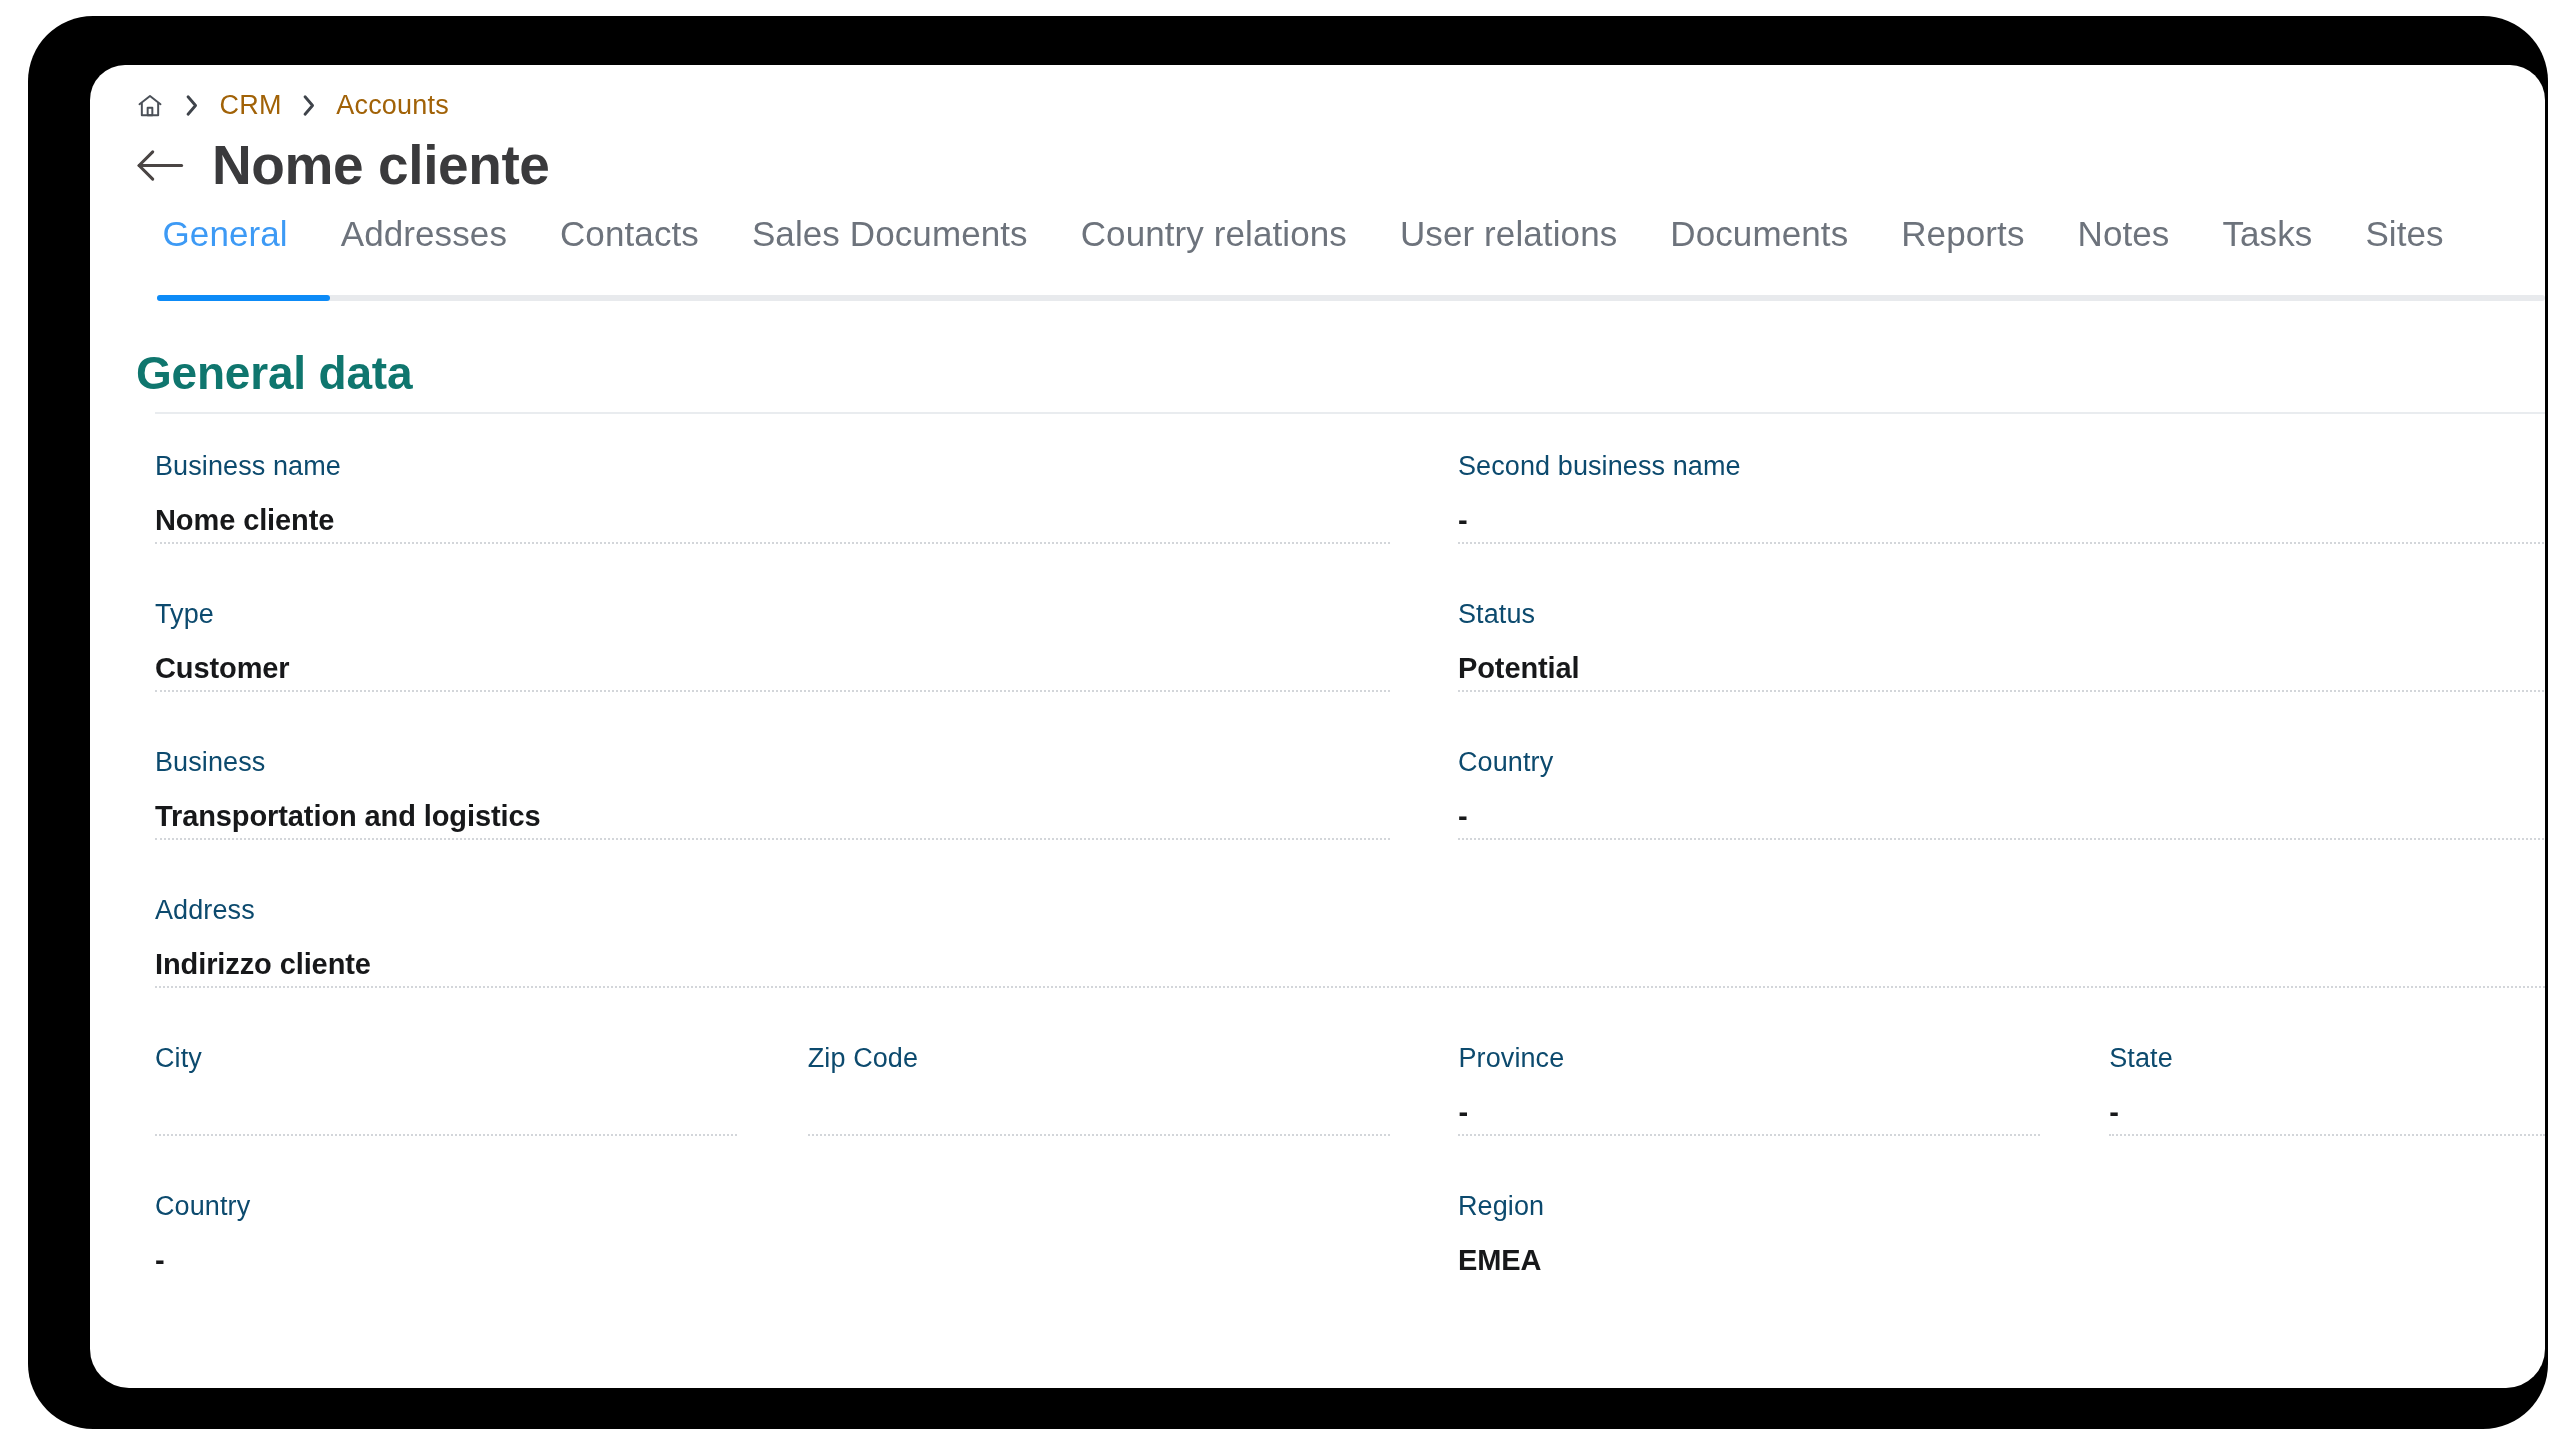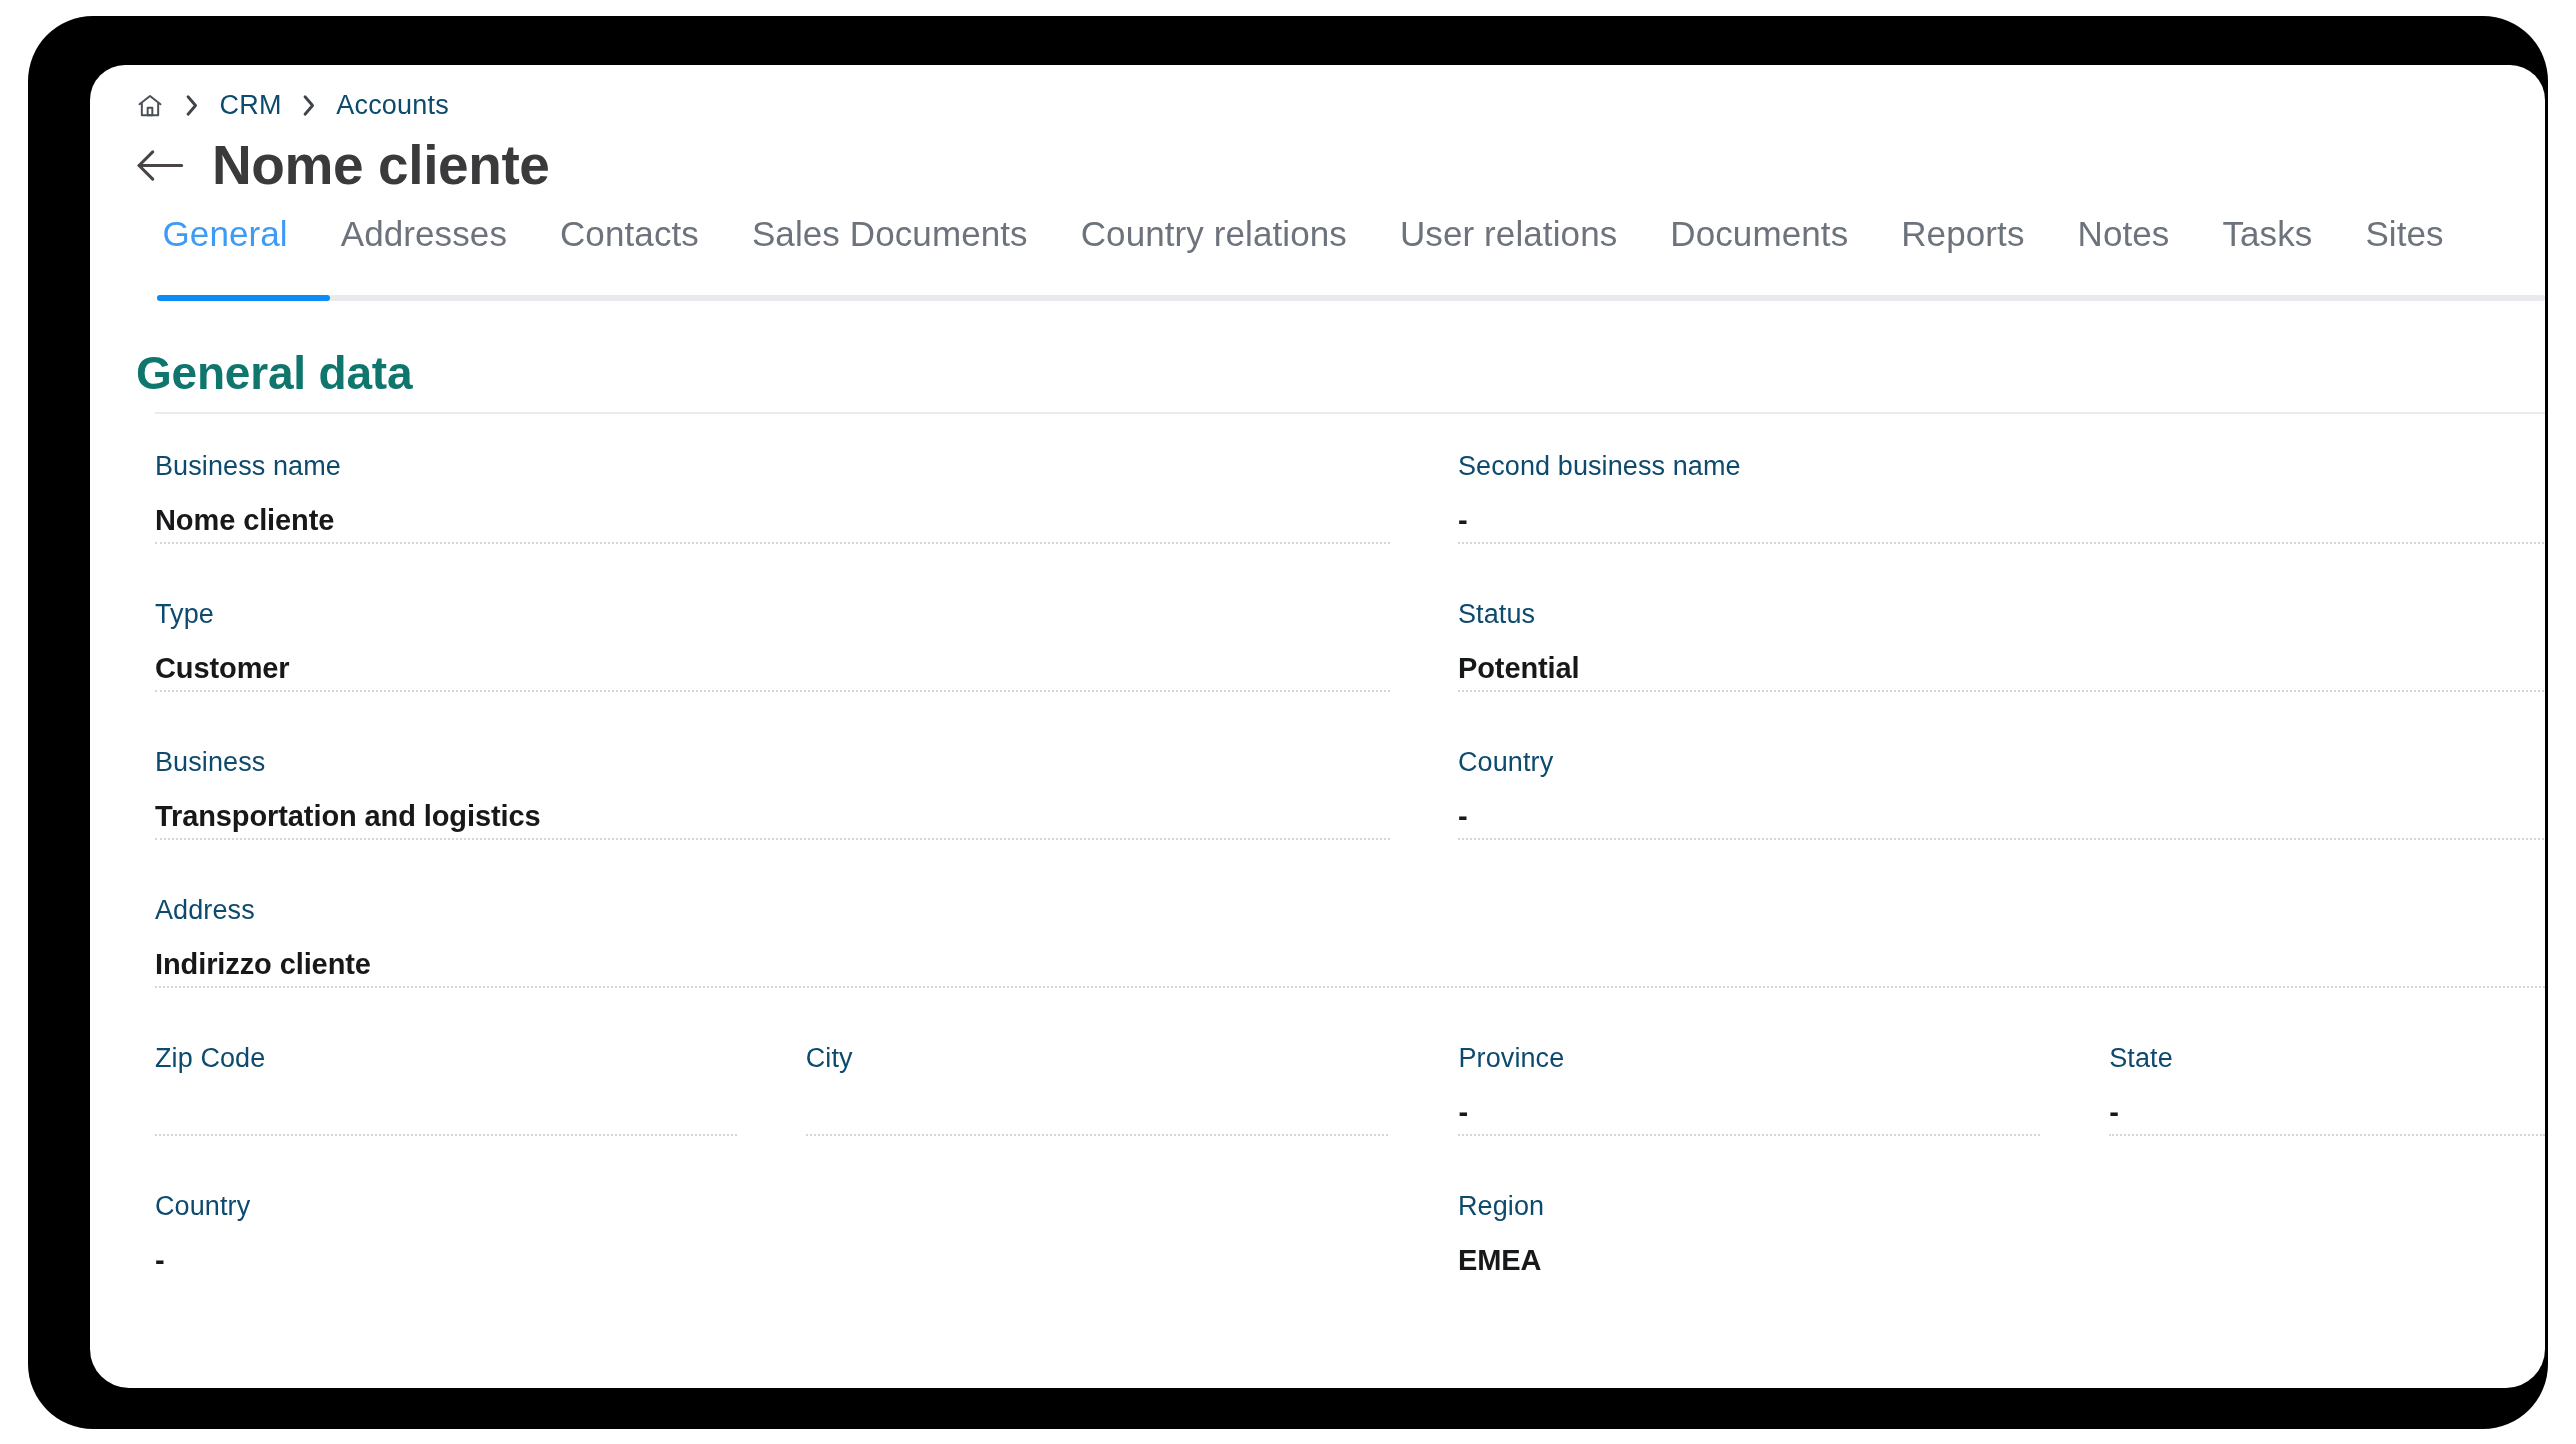--- a/index.html
+++ b/index.html
@@ -71,21 +71,21 @@
     display: inline-flex;
     align-items: center;
     justify-content: center;
     width: 19.4px;
     height: 26.5px;
     color: #3f444b;
   }
   .crumb-sep svg { display: block; }
   .crumb-link {
     font-size: 27px;
-    color: #0c4a6e;
+    color: #a16207;
     letter-spacing: 0.2px;
     line-height: 1;
     white-space: nowrap;
   }
 
   
   .title-row {
     display: flex;
     align-items: center;
     gap: 25px;
@@ -342,30 +342,30 @@
 
         <div class="form-row">
           <div class="field full">
             <div class="field-label">Address</div>
             <div class="field-value">Indirizzo cliente</div>
             <div class="field-underline"></div>
           </div>
         </div>
 
         <div class="form-row">
+          <div class="field q1">
+            <div class="field-label">City</div>
+            <div class="field-value"></div>
+            <div class="field-underline"></div>
+          </div>
           <div class="field q2">
             <div class="field-label">Zip Code</div>
             <div class="field-value"></div>
             <div class="field-underline"></div>
           </div>
-          <div class="field q1">
-            <div class="field-label">City</div>
-            <div class="field-value"></div>
-            <div class="field-underline"></div>
-          </div>
           <div class="field q3">
             <div class="field-label">Province</div>
             <div class="field-value">-</div>
             <div class="field-underline"></div>
           </div>
           <div class="field q4">
             <div class="field-label">State</div>
             <div class="field-value">-</div>
             <div class="field-underline"></div>
           </div>

